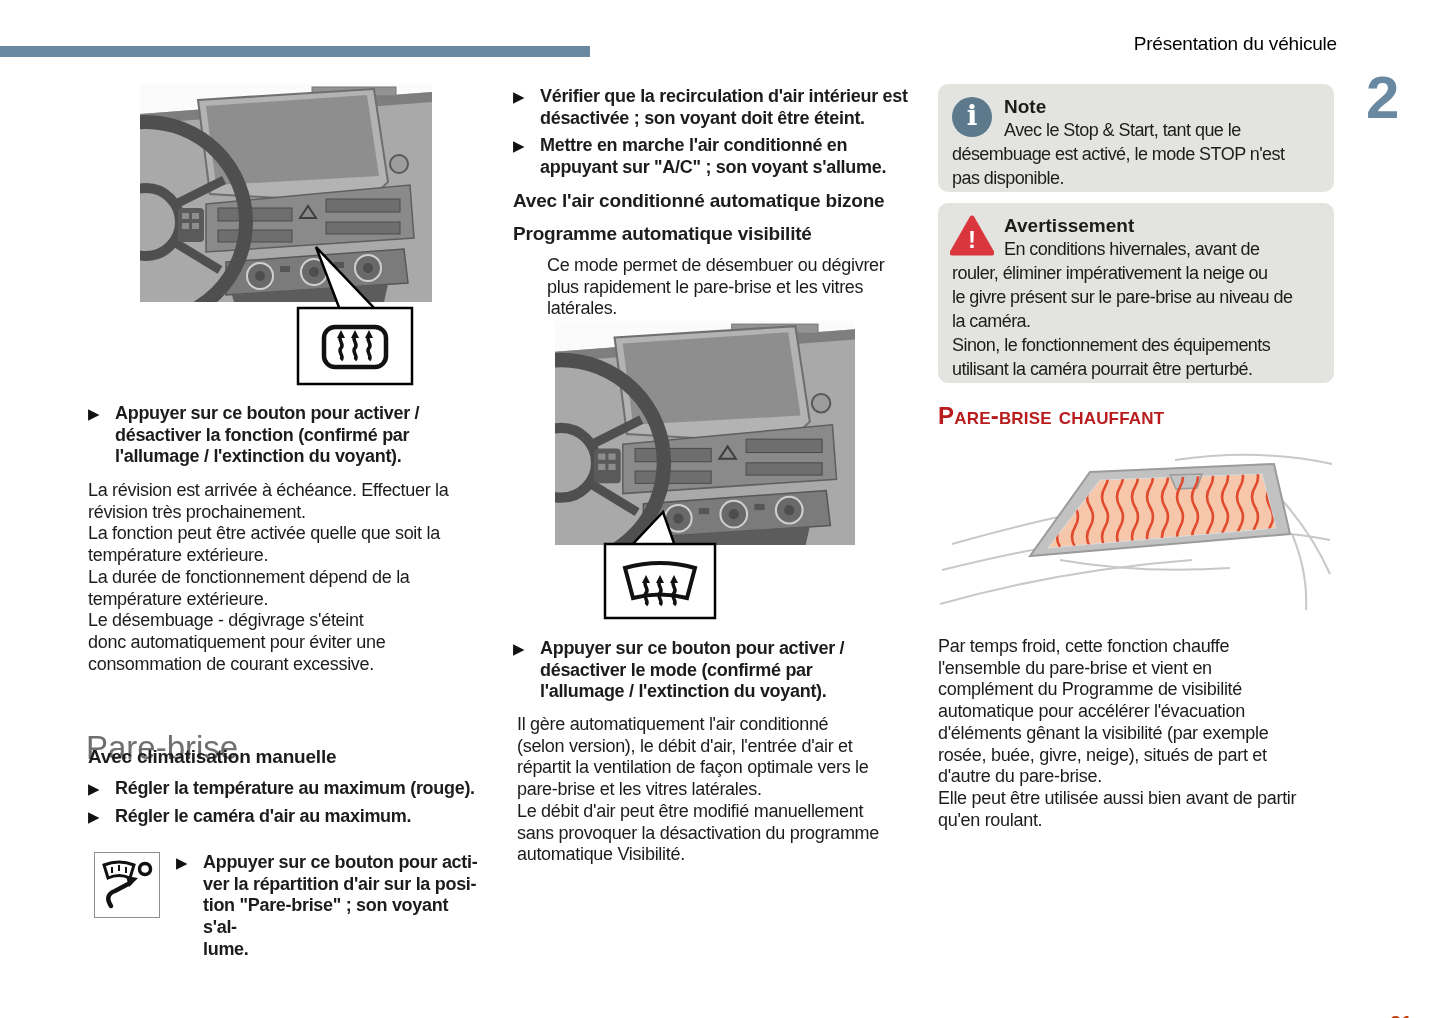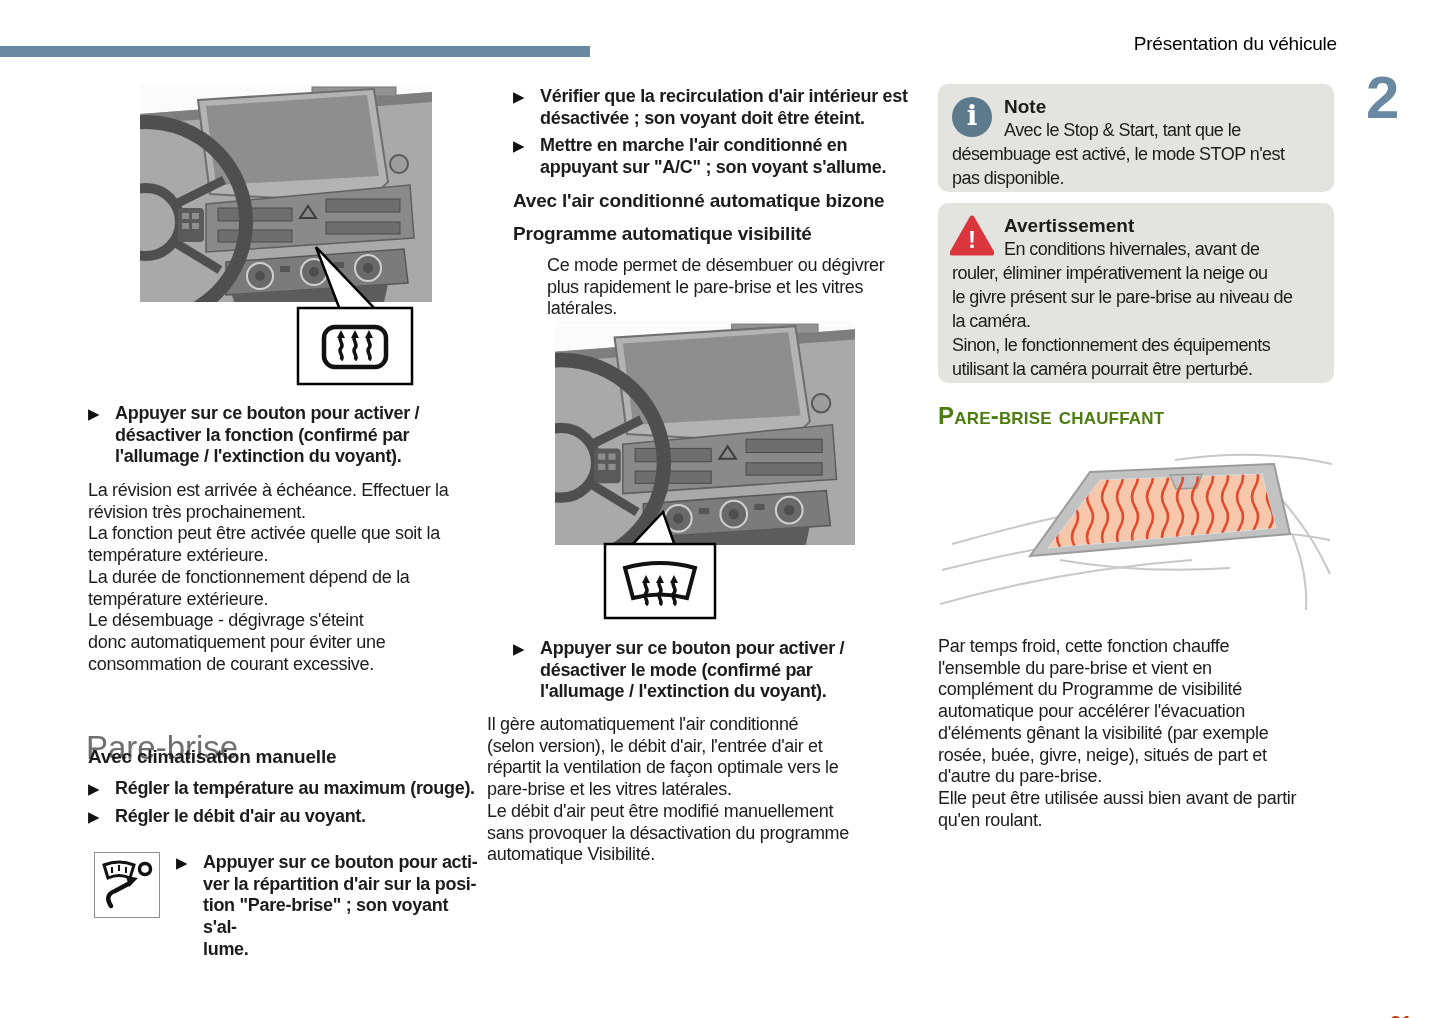--- a/index.html
+++ b/index.html
@@ -14,21 +14,21 @@
   .header-txt{top:33px;right:108px;font-size:19px;color:#000000;letter-spacing:-0.2px;}
   .chapter-num{left:1366px;top:68px;font-size:60px;font-weight:bold;color:#6989A2;line-height:60px;}
   .page-num{left:1390px;top:970px;font-size:20px;font-weight:bold;color:#c2410c;margin-top:42px;}
 
   .bullet{display:flex;}
   .bullet .marker{width:27px;flex:0 0 27px;font-size:15px;line-height:21.7px;color:#111;}
   .bullet .btext{flex:1;font-weight:bold;}
 
   .sec-title{font-size:33px;color:#6f6f6f;line-height:36px;}
   .sub-title{font-size:19px;font-weight:bold;letter-spacing:-0.2px;text-align:center;}
-  .caps-title{font-size:24px;font-weight:bold;font-variant:small-caps;letter-spacing:0.2px;color:#4d7c0f;}
+  .caps-title{font-size:24px;font-weight:bold;font-variant:small-caps;letter-spacing:0.2px;color:#b91c1c;}
 
   .grey-box{background:#E3E4DF;border-radius:10px;padding:12px 14px;box-sizing:border-box;}
   .box-title{margin-left:52px;font-size:19px;font-weight:bold;}
   .box-text{font-size:18px;line-height:24px;letter-spacing:-0.55px;text-indent:52px;white-space:pre-line;}
   .note-icon{position:absolute;left:14px;top:13px;width:40px;height:40px;border-radius:50%;
     background:#5C7A8C;color:#fff;text-align:center;font-family:"DejaVu Serif", serif;
     font-size:28px;font-weight:bold;line-height:38px;}
   .warn-svg{position:absolute;left:12px;top:12px;}
 
   .icon-box{width:66px;height:66px;border:1.5px solid #8f8f8f;background:#fff;box-sizing:border-box;
@@ -133,21 +133,21 @@
 
   <div class="abs sec-title" style="left:86px;top:730px;">Pare-brise</div>
   <div class="abs sub-title" style="left:88px;top:746px;">Avec climatisation manuelle</div>
 
   <div class="abs bullet body-text" style="left:88px;top:778px;width:412px;">
     <span class="marker">▶</span>
     <div class="btext">Régler la température au maximum (rouge).</div>
   </div>
   <div class="abs bullet body-text" style="left:88px;top:806px;width:412px;">
     <span class="marker">▶</span>
-    <div class="btext">Régler le débit d'air au voyant.</div>
+    <div class="btext">Régler le caméra d'air au maximum.</div>
   </div>
 
   <div class="abs icon-box" style="left:94px;top:852px;">
     <svg width="58" height="58" viewBox="0 0 58 58">
       <g fill="none" stroke="#111">
         <path d="M10,22 L6,9 Q21,3 36,9 L32,22 Q21,17 10,22 Z" stroke-width="3"></path>
         <path d="M14,17 v-6 M21,15 v-6 M28,17 v-6" stroke-width="2"></path>
         <circle cx="47" cy="13" r="5.5" stroke-width="3.5"></circle>
         <path d="M13,50 q-7,-11 4,-15 l15,-8" stroke-width="4.5" stroke-linecap="round"></path>
       </g>
@@ -201,21 +201,21 @@
     </svg>
   </div>
 
   <div class="abs bullet body-text" style="left:513px;top:638px;width:410px;">
     <span class="marker">▶</span>
     <div class="btext preline">Appuyer sur ce bouton pour activer /
 désactiver le mode (confirmé par
 l'allumage / l'extinction du voyant).</div>
   </div>
 
-  <div class="abs body-text preline" style="left:487px;top:714px;width:412px;">Il gère automatiquement l'air conditionné
+  <div class="abs body-text preline" style="left:517px;top:714px;width:412px;">Il gère automatiquement l'air conditionné
 (selon version), le débit d'air, l'entrée d'air et
 répartit la ventilation de façon optimale vers le
 pare-brise et les vitres latérales.
 Le débit d'air peut être modifié manuellement
 sans provoquer la désactivation du programme
 automatique Visibilité.</div>
 
   <div class="abs grey-box" style="left:938px;top:84px;width:396px;height:108px;">
     <div class="note-icon">i</div>
     <div class="box-title">Note</div>

